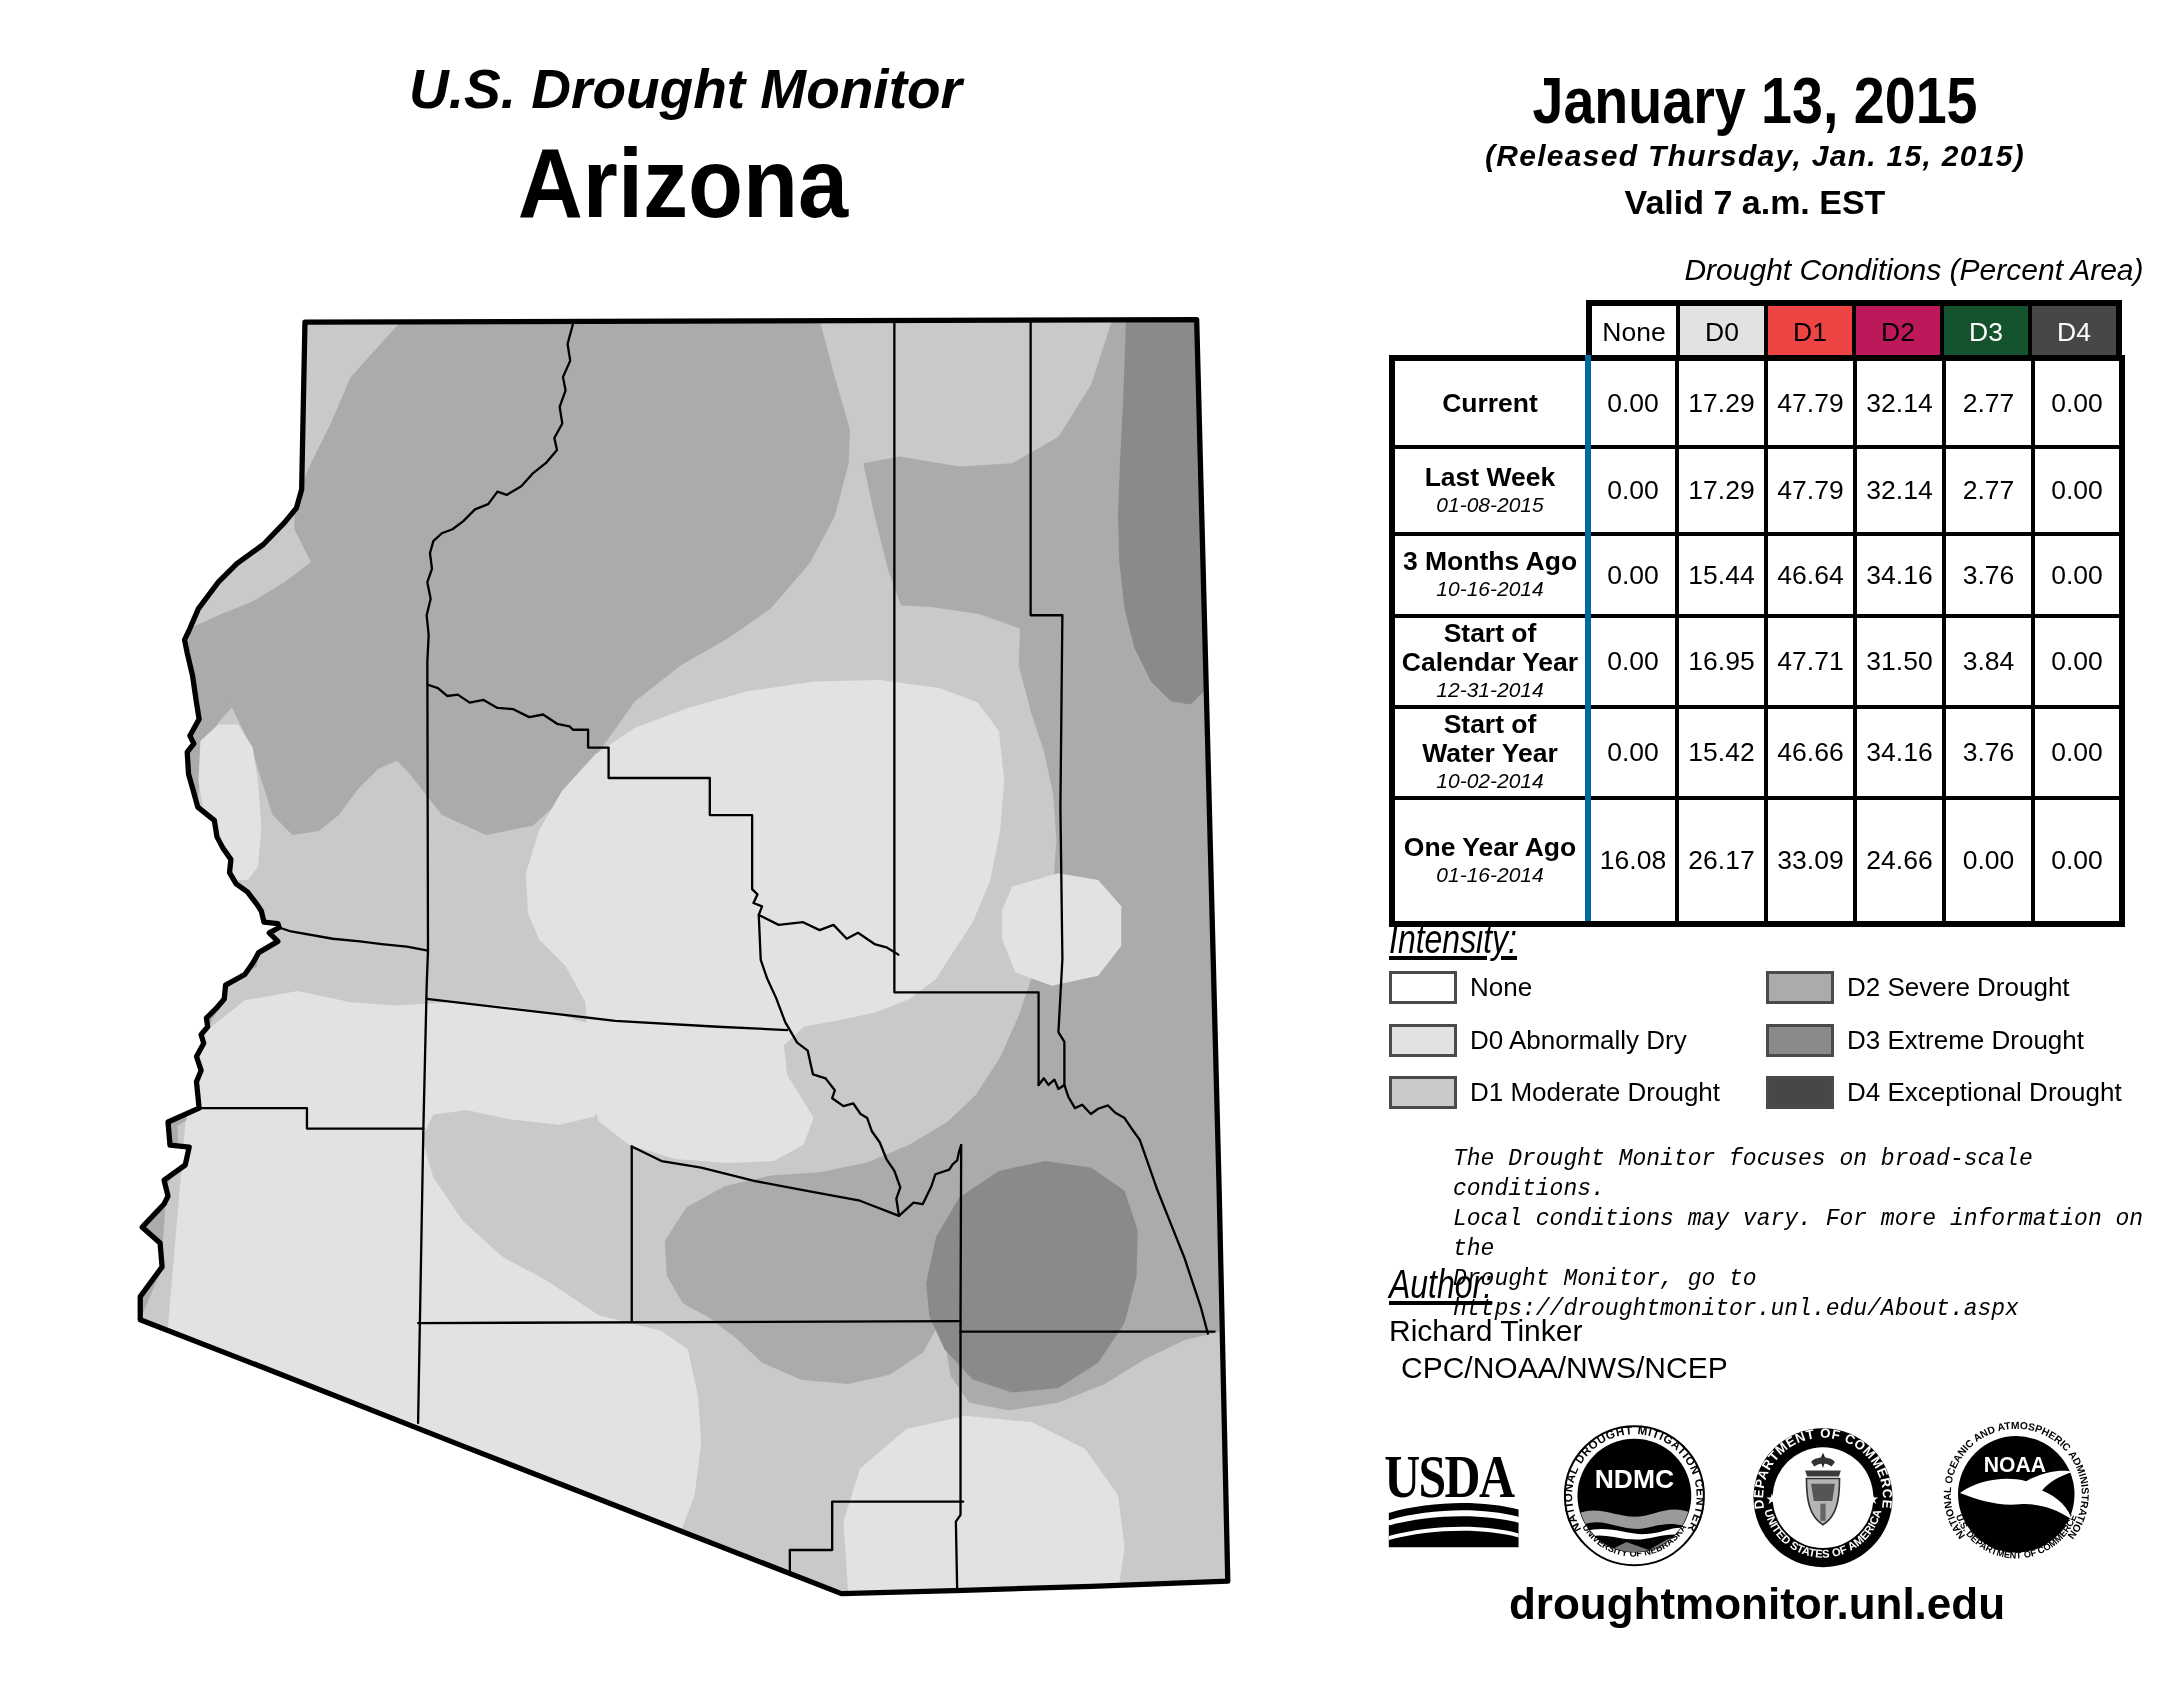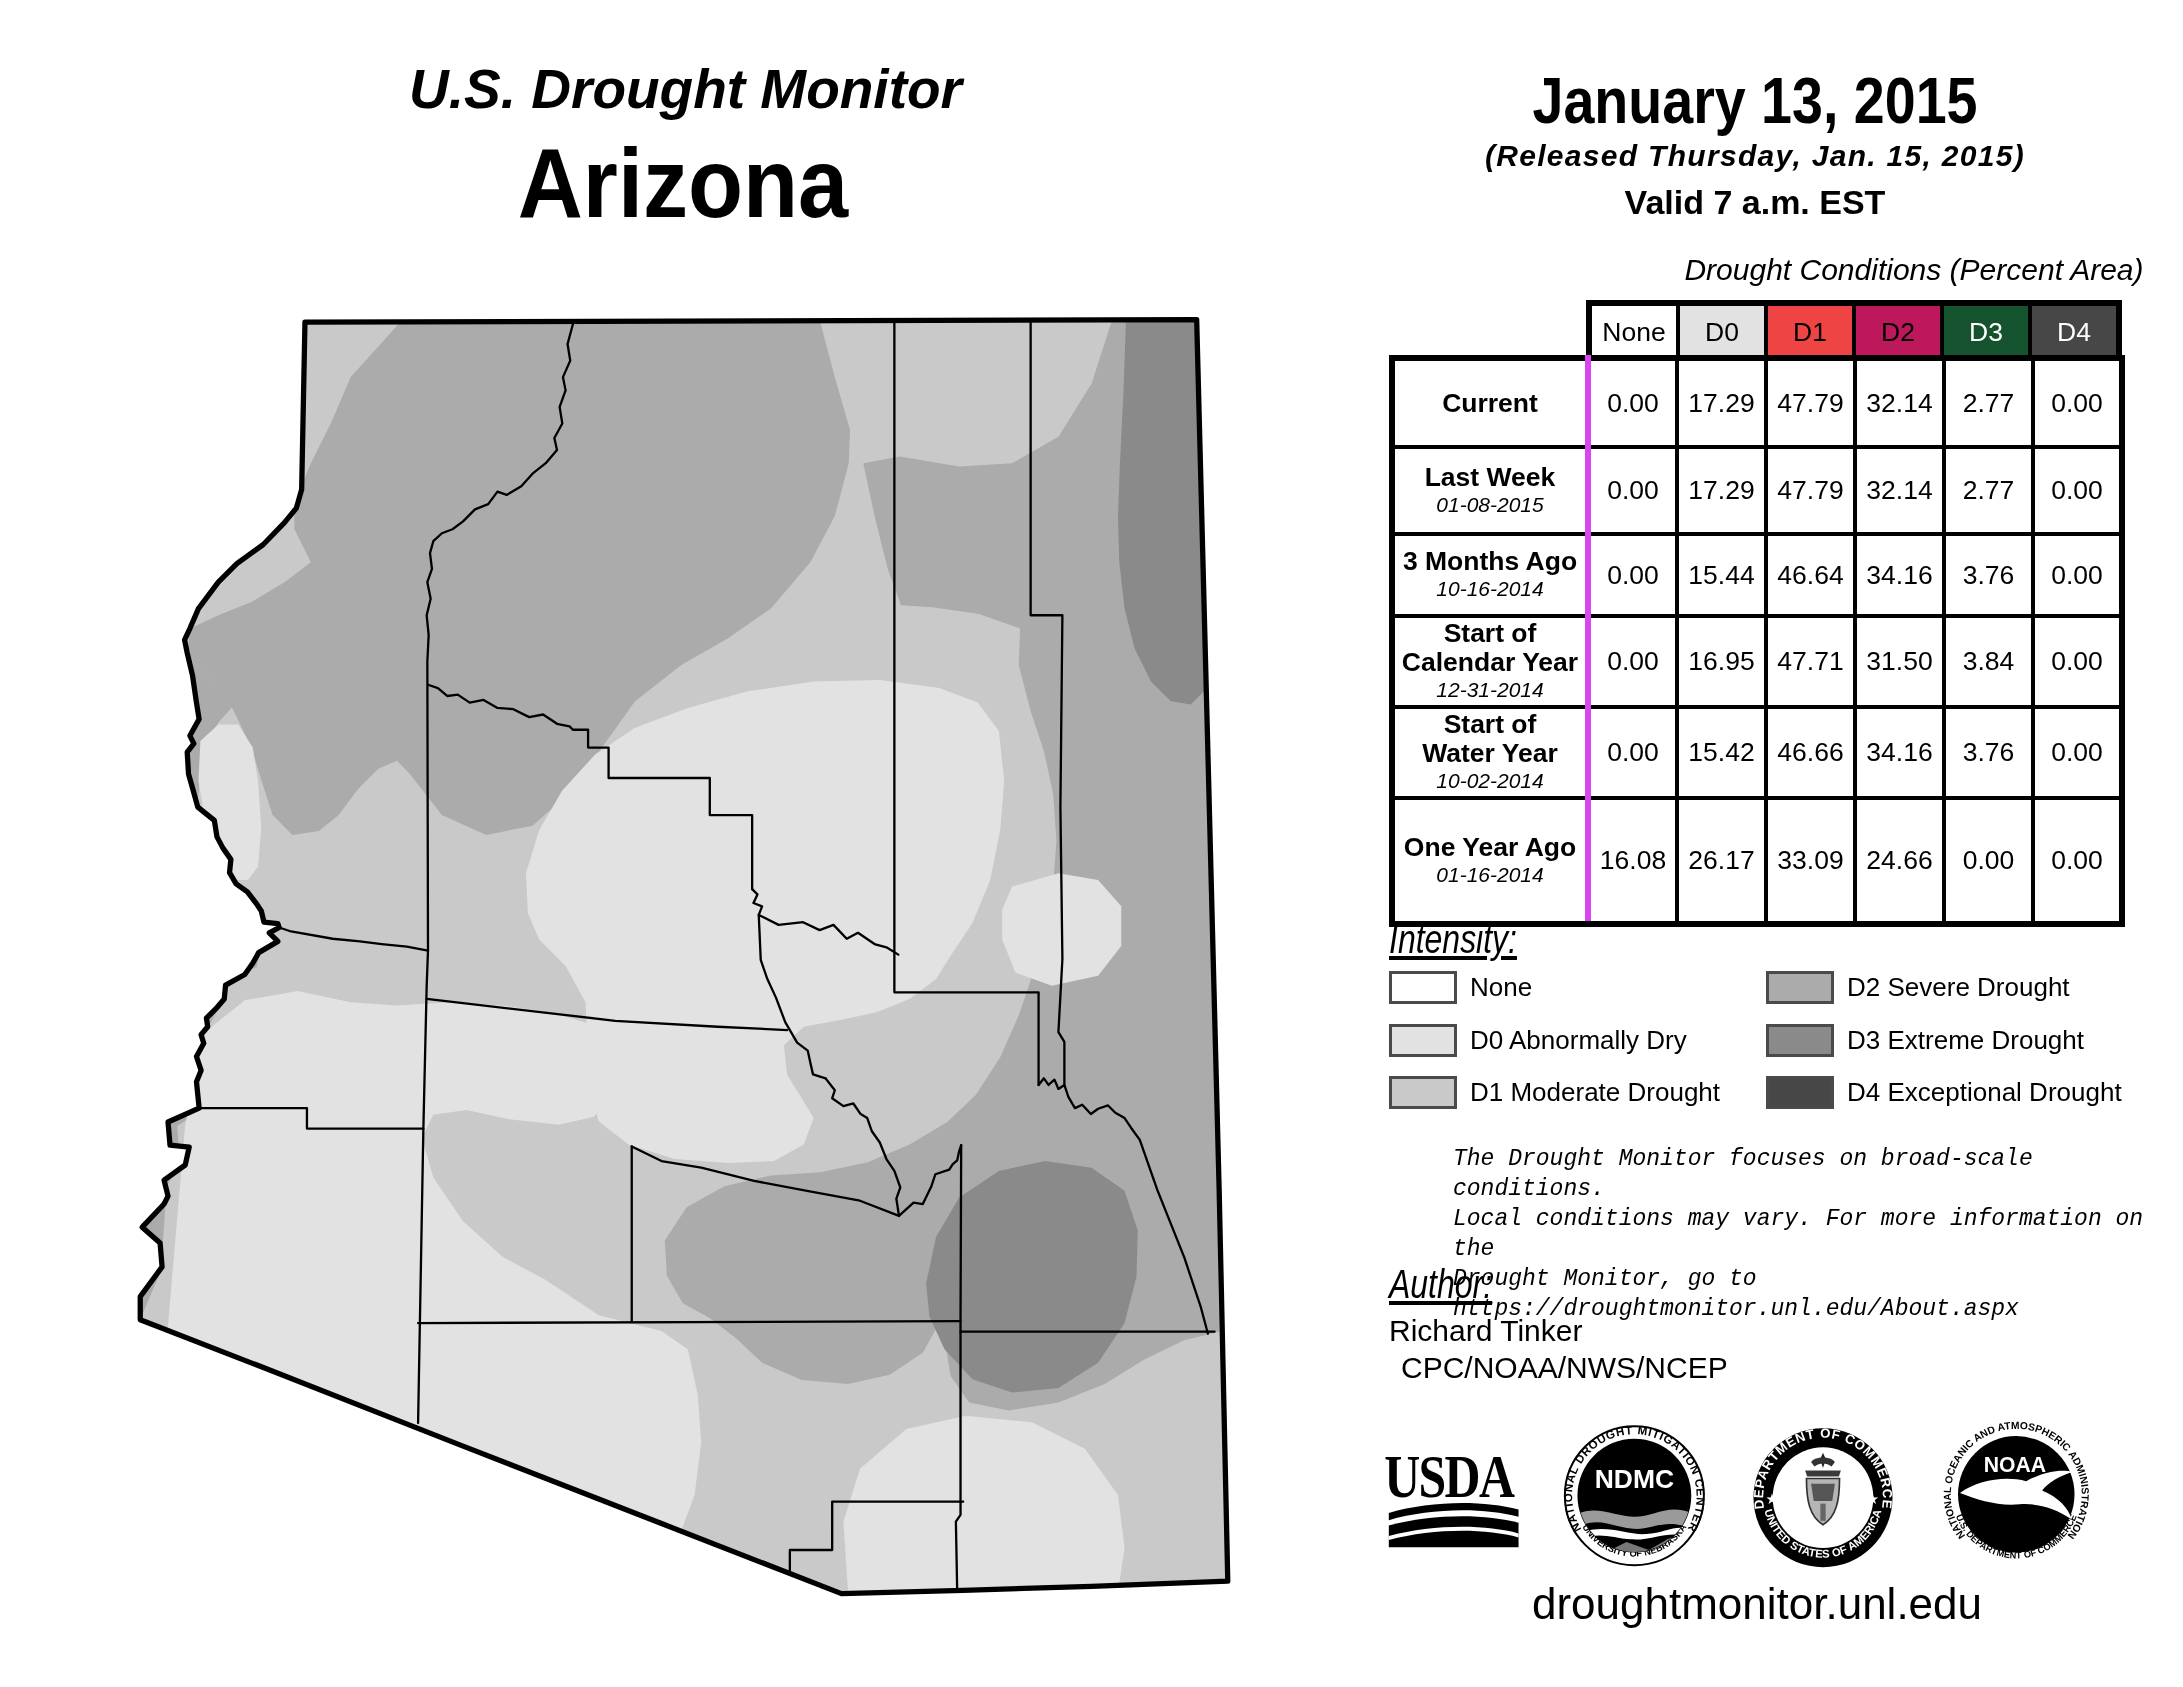--- a/index.html
+++ b/index.html
@@ -11,34 +11,34 @@
   #date2{left:1389px;top:141px;width:732px;text-align:center;font-size:30px;font-weight:bold;font-style:italic;line-height:1;letter-spacing:1.3px;}
   #date3{left:1389px;top:185px;width:732px;text-align:center;font-size:34px;font-weight:bold;line-height:1;}
   #dchead{left:1646px;top:255px;width:536px;text-align:center;font-size:30px;font-style:italic;line-height:1;}
   
   #thead{left:1586px;top:300px;display:flex;border:6px solid #000;border-bottom:none;box-sizing:border-box;width:536px;height:58px;}
   #thead .hc{flex:1;box-sizing:border-box;border-left:4px solid #000;display:flex;align-items:center;justify-content:center;font-size:26.5px;}
   #thead .hc:first-child{border-left:none;}
   
   #tgrid{left:1389px;top:355px;border-collapse:collapse;table-layout:fixed;width:732px;}
   #tgrid td{border:4px solid #000;text-align:center;vertical-align:middle;font-size:26.5px;padding:0;overflow:hidden;}
-  #tgrid td.lab{border-right:6px solid #d946ef;border-left:6px solid #000;}
+  #tgrid td.lab{border-right:6px solid #0369a1;border-left:6px solid #000;}
   #tgrid tr:first-child td{border-top:6px solid #000;}
   #tgrid tr:last-child td{border-bottom:6px solid #000;}
   #tgrid td:last-child{border-right:6px solid #000;}
   #tgrid .rn{font-weight:bold;font-size:26.5px;line-height:29px;}
   #tgrid .rd{font-style:italic;font-size:21px;line-height:26.5px;}
   .leg-sw{width:62px;height:26.5px;border:3.3px solid #4a4a4a;position:absolute;}
   .leg-tx{position:absolute;font-size:26px;line-height:33px;}
   #intens{left:1389px;top:916px;font-size:41px;font-style:italic;text-decoration:underline;line-height:1.15;transform:scaleX(.78);transform-origin:0 0;}
   #disc{left:1453px;top:1144px;font-size:23px;font-style:italic;line-height:30px;font-family:Liberation Mono, monospace;}
   #author{left:1389px;top:1261px;font-size:41px;font-style:italic;text-decoration:underline;line-height:1.15;transform:scaleX(.78);transform-origin:0 0;}
   #auth1{left:1389px;top:1314px;font-size:30px;}
   #auth2{left:1389px;top:1351px;font-size:30px;margin-left:12px;}
-  #dmurl{left:1389px;top:1579px;width:736px;text-align:center;font-size:44px;font-weight:normal;}
+  #dmurl{left:1389px;top:1579px;width:736px;text-align:center;font-size:44px;font-weight:bold;}
 </style>
 </head>
 <body>
 <div class="abs" id="title1">U.S. Drought Monitor</div>
 <div class="abs" id="title2">Arizona</div>
 <div class="abs" id="date1">January 13, 2015</div>
 <div class="abs" id="date2">(Released Thursday, Jan. 15, 2015)</div>
 <div class="abs" id="date3">Valid 7 a.m. EST</div>
 <div class="abs" id="dchead">Drought Conditions (Percent Area)</div>
 

